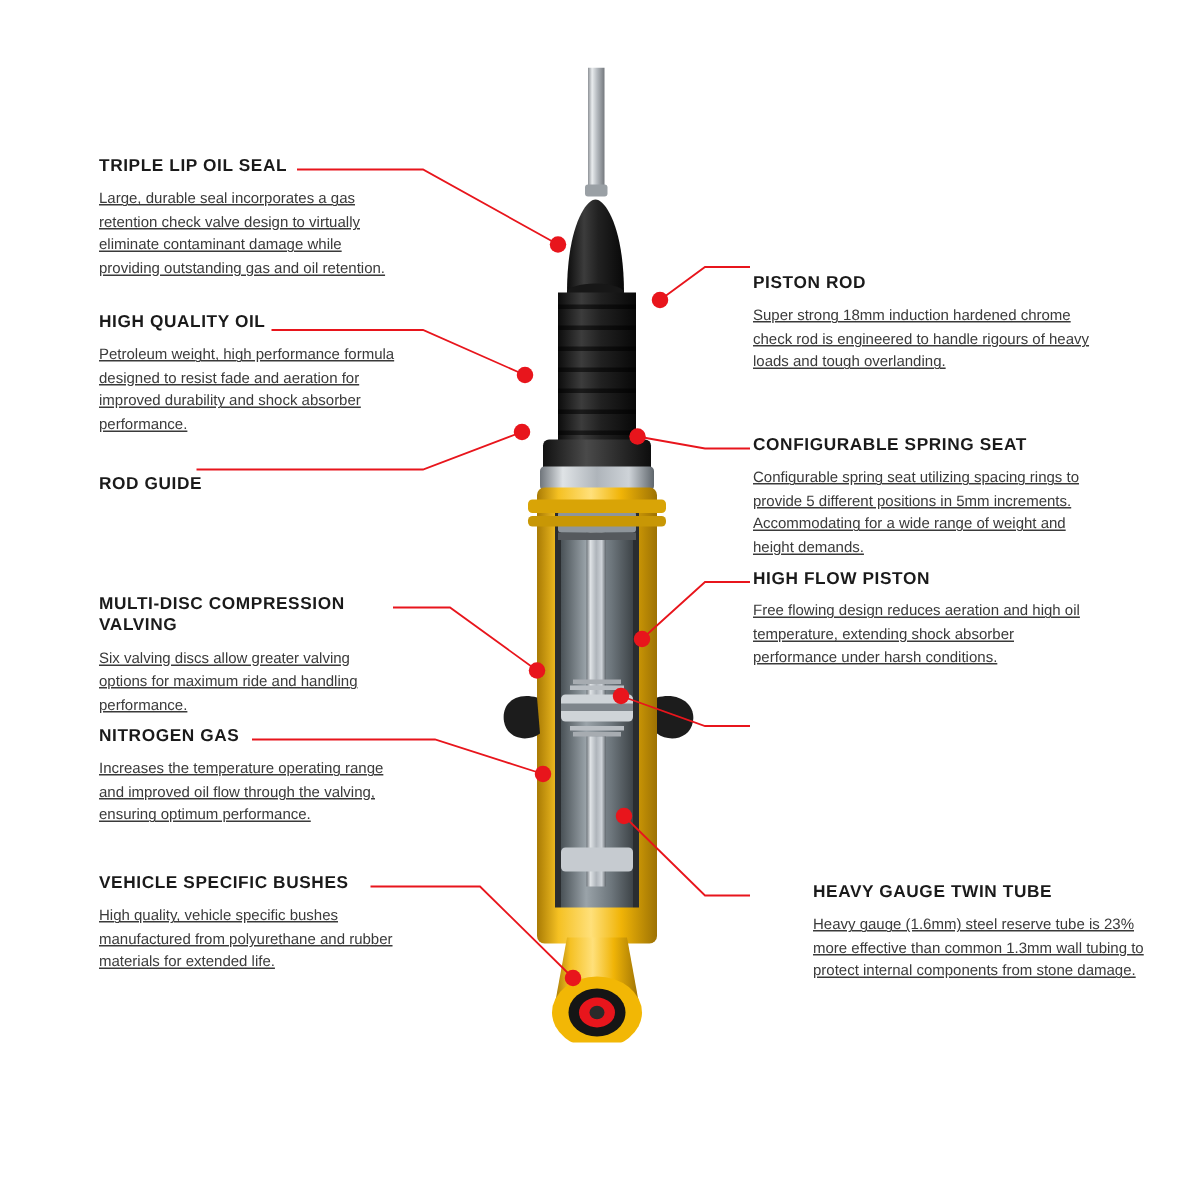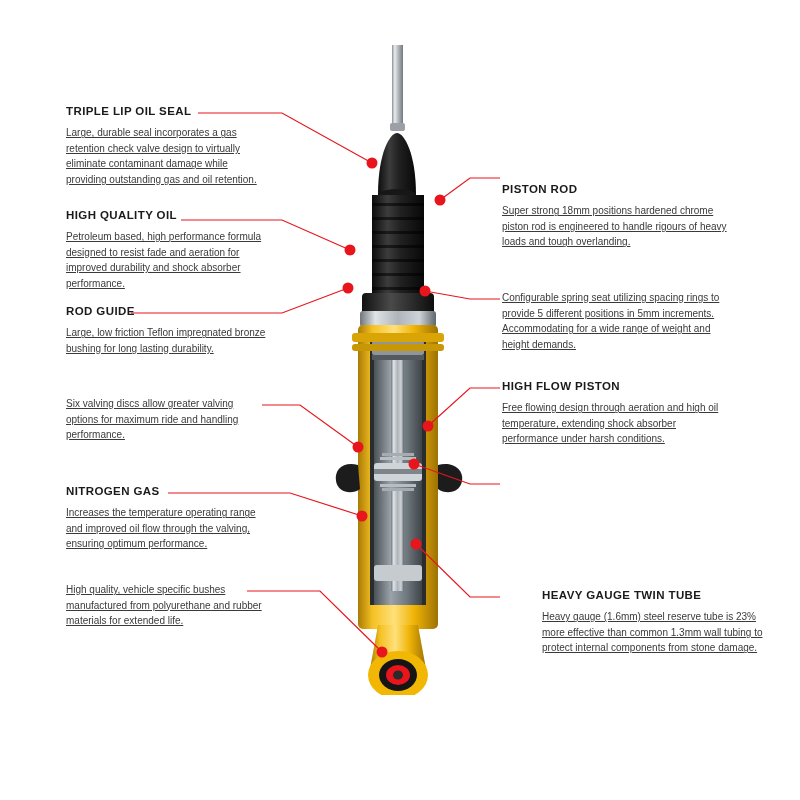--- a/index.html
+++ b/index.html
@@ -206,53 +206,55 @@
     </g>
   </svg>
 
   <div class="callout left" style="left:66px; top:104px;">
     <p class="title">TRIPLE LIP OIL SEAL</p>
     <p class="body">Large, durable seal incorporates a gas retention check valve design to virtually eliminate contaminant damage while providing outstanding gas and oil retention.</p>
   </div>
 
   <div class="callout left" style="left:66px; top:208px;">
     <p class="title">HIGH QUALITY OIL</p>
-    <p class="body">Petroleum based, high performance formula designed to resist fade and aeration for improved durability and shock absorber performance.</p>
-  </div>
-
-  <div class="callout left" style="left:66px; top:304px;">
+    <p class="body">Petroleum weight, high performance formula designed to resist fade and aeration for improved durability and shock absorber performance.</p>
+  </div>
+
+  <div class="callout left" style="left:66px; top:316px;">
     <p class="title">ROD GUIDE</p>
-    <p class="body">Large, low friction Teflon impregnated bronze bushing for long lasting durability.</p>
   </div>
 
   <div class="callout left" style="left:66px; top:396px;">
+    <p class="title">MULTI-DISC COMPRESSION VALVING</p>
     <p class="body">Six valving discs allow greater valving options for maximum ride and handling performance.</p>
   </div>
 
   <div class="callout left" style="left:66px; top:484px;">
     <p class="title">NITROGEN GAS</p>
     <p class="body">Increases the temperature operating range and improved oil flow through the valving, ensuring optimum performance.</p>
   </div>
 
   <div class="callout left" style="left:66px; top:582px;">
+    <p class="title">VEHICLE SPECIFIC BUSHES</p>
     <p class="body">High quality, vehicle specific bushes manufactured from polyurethane and rubber materials for extended life.</p>
   </div>
 
   <div class="callout right" style="left:502px; top:169px; width:232px;margin-top:13px;">
     <p class="title">PISTON ROD</p>
-    <p class="body">Super strong 18mm positions hardened chrome piston rod is engineered to handle rigours of heavy loads and tough overlanding.</p>
+    <p class="body">Super strong 18mm induction hardened chrome check rod is engineered to handle rigours of heavy loads and tough overlanding.</p>
   </div>
 
   <div class="callout right" style="left:502px; top:290px; width:232px;">
+    <p class="title">CONFIGURABLE SPRING SEAT</p>
     <p class="body">Configurable spring seat utilizing spacing rings to provide 5 different positions in 5mm increments. Accommodating for a wide range of weight and height demands.</p>
   </div>
 
   <div class="callout right" style="left:502px; top:379px; width:232px;">
     <p class="title">HIGH FLOW PISTON</p>
-    <p class="body">Free flowing design through aeration and high oil temperature, extending shock absorber performance under harsh conditions.</p>
+    <p class="body">Free flowing design reduces aeration and high oil temperature, extending shock absorber performance under harsh conditions.</p>
   </div>
 
 
   <div class="callout right" style="left:502px; top:588px; width:232px;margin-left:40px;">
     <p class="title">HEAVY GAUGE TWIN TUBE</p>
     <p class="body">Heavy gauge (1.6mm) steel reserve tube is 23% more effective than common 1.3mm wall tubing to protect internal components from stone damage.</p>
   </div>
 
 </div>
 

